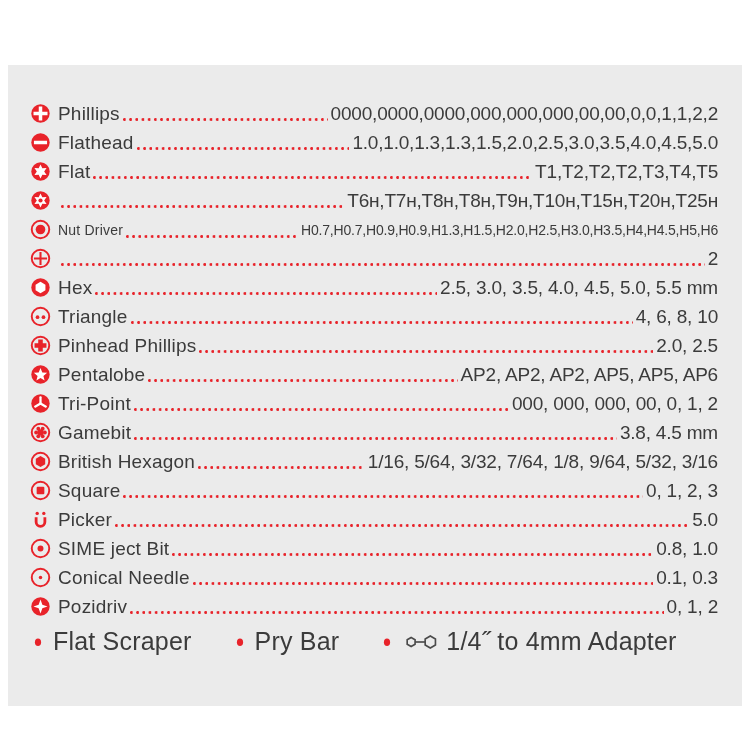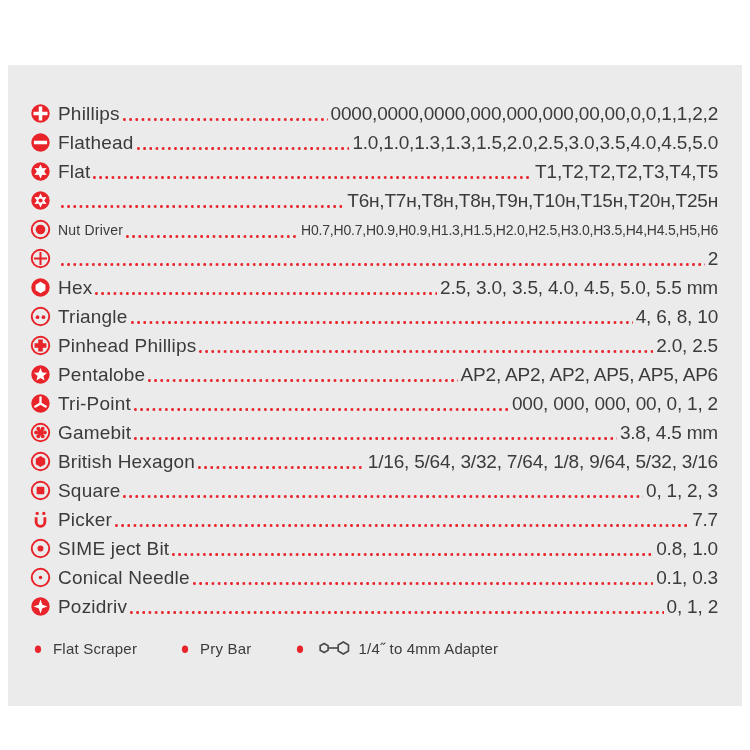--- a/index.html
+++ b/index.html
@@ -28,22 +28,22 @@
   .leader{
     flex:1;height:3px;align-self:flex-end;
     margin:0 3px 7px 3px;
     background-image:radial-gradient(circle at 1.4px 1.5px,var(--accent,#e8232a) 1.2px,rgba(255,255,255,0) 1.6px);
     background-size:6.2px 3px;background-repeat:repeat-x;background-position:left bottom;
   }
   .values{white-space:nowrap;letter-spacing:-0.2px;}
   .row.small{font-size:14px;}
   .row.small .leader{margin-bottom:6px;}
   .footer{
-    display:flex;align-items:center;height:30px;margin-top:12px;
-    color:var(--text,#3b3b3b);font-size:15px;
+    display:flex;align-items:flex-end;height:30px;margin-top:5px;
+    color:var(--text,#3b3b3b);font-size:25px;
   }
   .footer .item{display:flex;align-items:center;margin-right:40px;}
   .footer .bullet{
     width:16px;height:19px;flex:0 0 16px;margin-right:7px;
     color:var(--accent,#e8232a);display:inline-flex;align-items:center;
   }
   .footer .bullet svg{width:100%;height:100%;display:block;}
   .footer .adapter{
     width:42px;height:22px;margin-right:2px;color:#4a4a4a;
     display:inline-flex;align-items:center;
@@ -224,21 +224,21 @@
       <div class="row">
         <span class="icon">
           <svg viewBox="0 0 24 24">
             <circle cx="8.2" cy="5" r="1.9" fill="currentColor"></circle>
             <circle cx="15.8" cy="5" r="1.9" fill="currentColor"></circle>
             <path d="M7 9.5v5.3a5 5 0 0 0 10 0V9.5" fill="none" stroke="currentColor" stroke-width="3.2"></path>
           </svg>
         </span>
         <span class="label">Picker</span>
         <span class="leader"></span>
-        <span class="values">7.7</span>
+        <span class="values">5.0</span>
       </div>
       <div class="row">
         <span class="icon">
           <svg viewBox="0 0 24 24">
             <circle cx="12" cy="12" r="10" fill="none" stroke="currentColor" stroke-width="2.2"></circle>
             <circle cx="12" cy="12" r="3.4" fill="currentColor"></circle>
           </svg>
         </span>
         <span class="label">SIME ject Bit</span>
         <span class="leader"></span>

